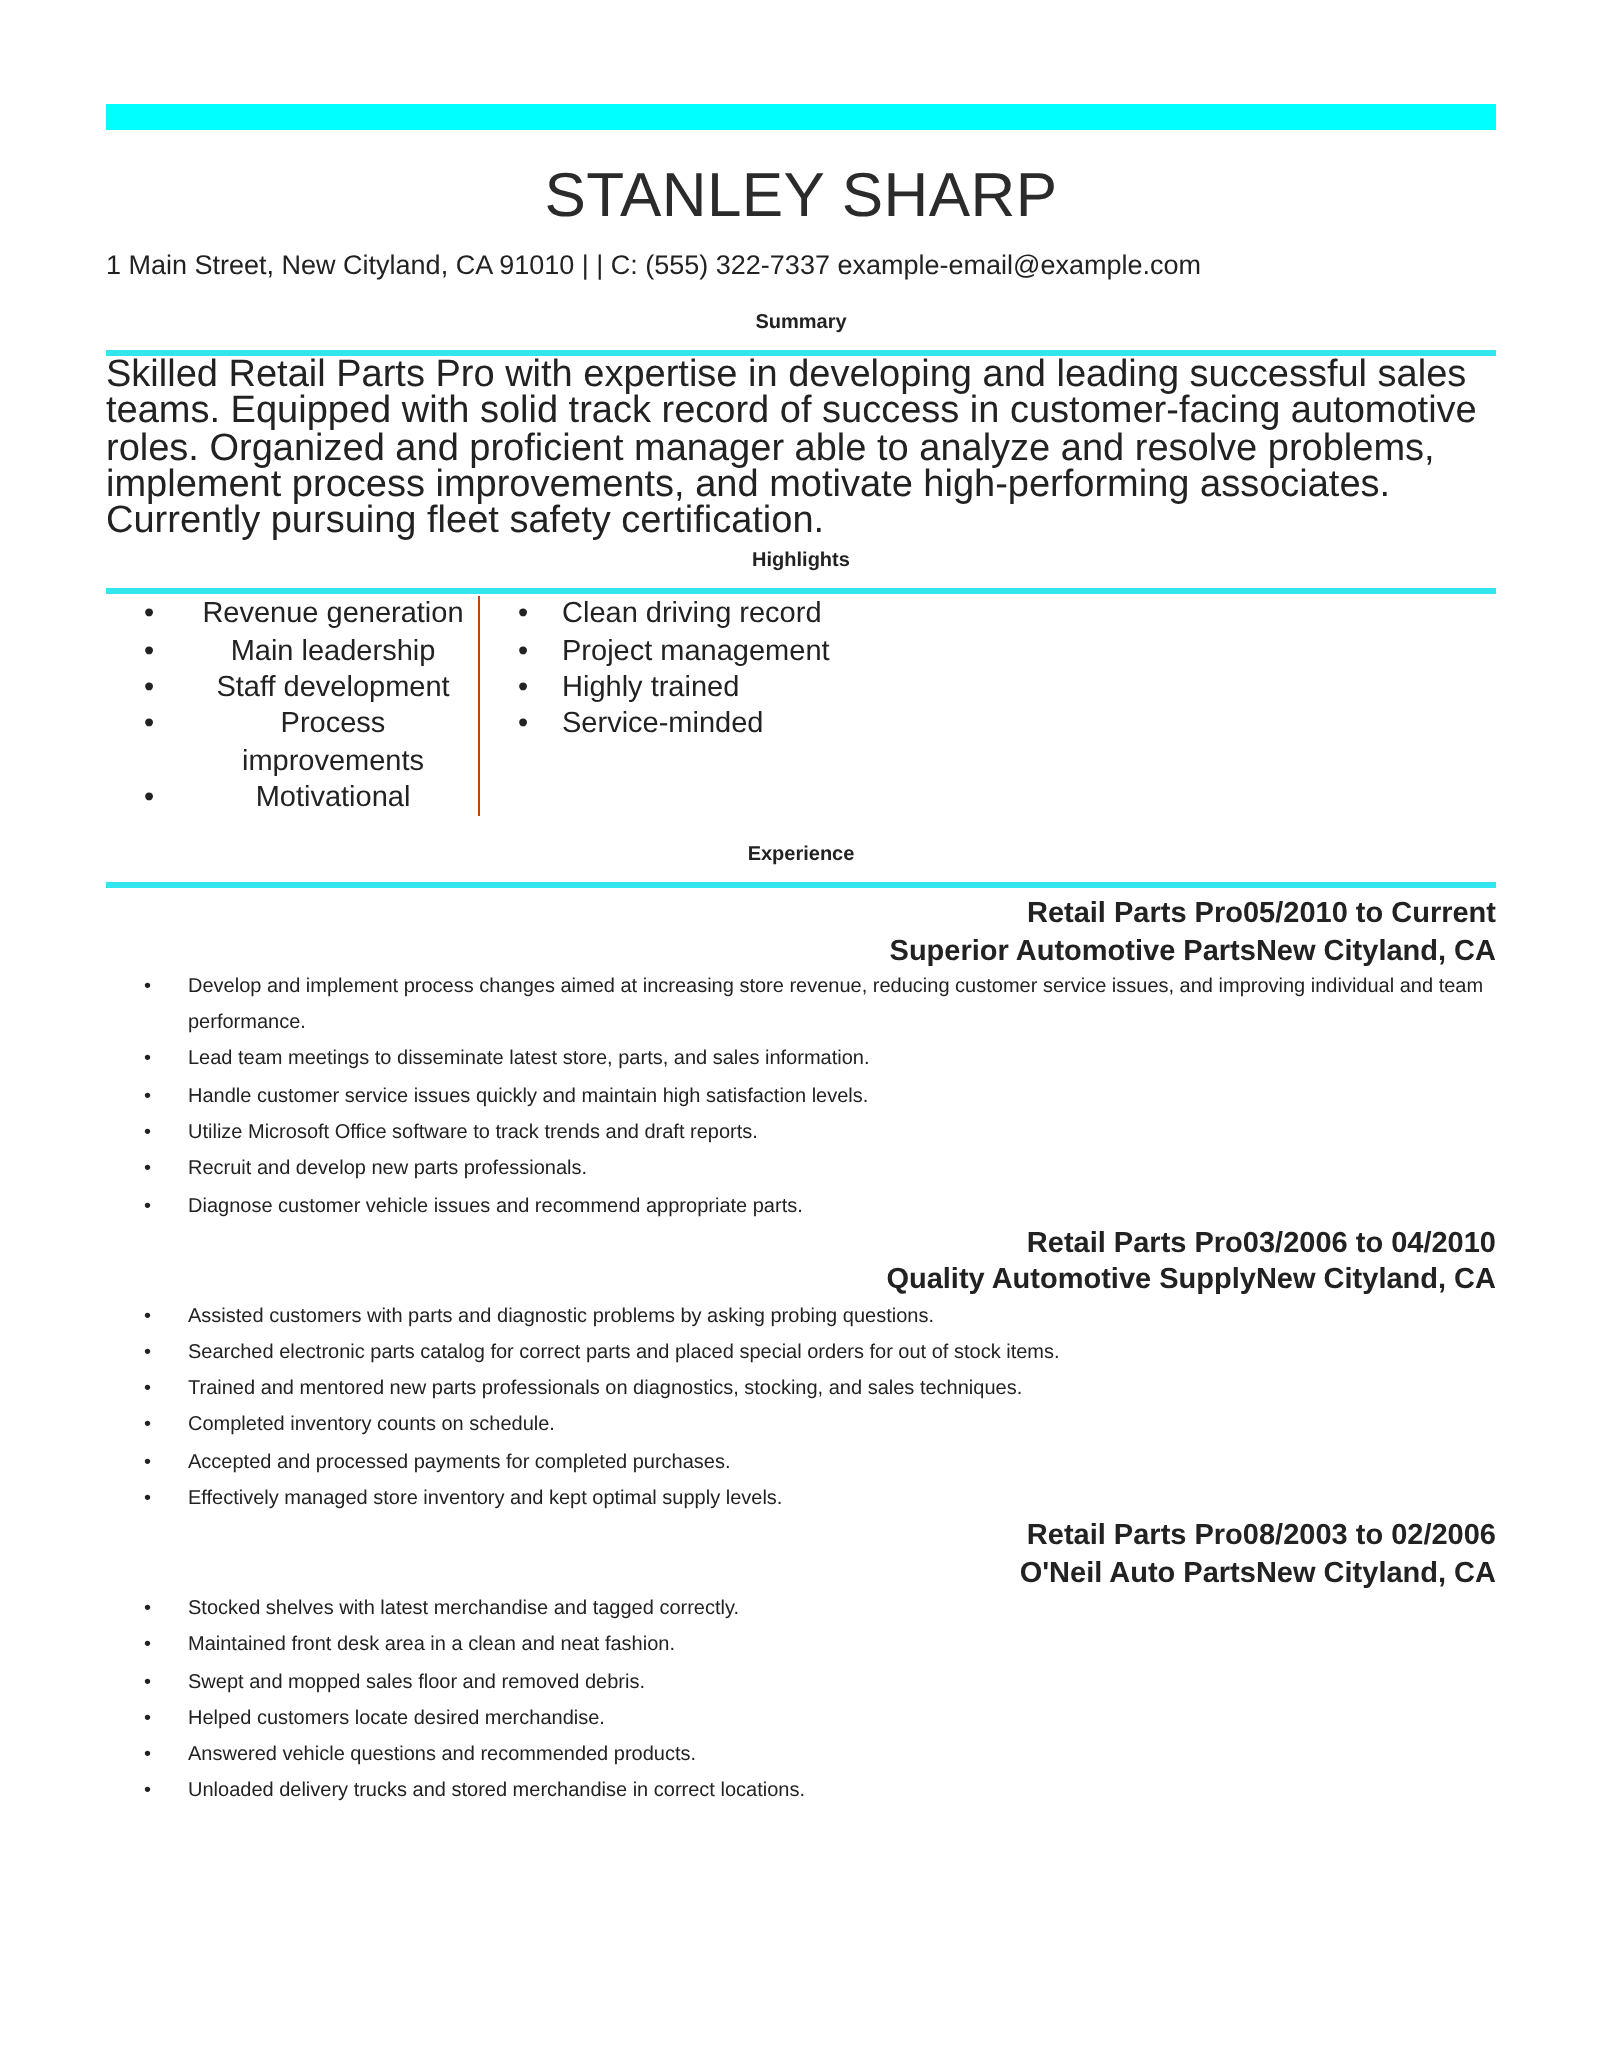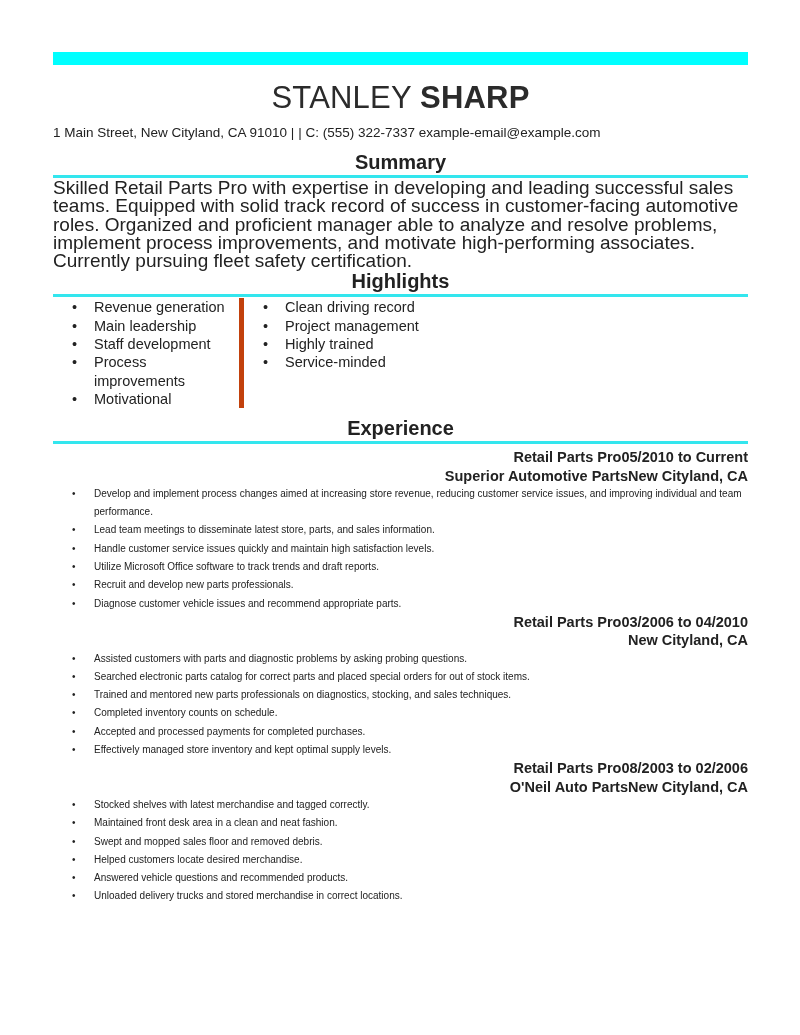--- a/index.html
+++ b/index.html
@@ -1,32 +1,32 @@
 <!DOCTYPE html>
 <html><head>
   <meta charset="utf-8">
   <style>
     html, body { margin: 0; padding: 0; background: #ffffff; }
     body { width: 800px; height: 1035px; position: relative; overflow: hidden;
       font-family: "Liberation Sans", sans-serif; color: #222222; }
     .page { position: absolute; left: 53px; top: 52px; width: 695px; }
     .top-bar { height: 13px; background: #00ffff; }
     .name { text-align: center; font-size: 31px; margin-top: 15px; line-height: 36px; color: #2b2b2b; letter-spacing: 0.2px; }
-    .name .last { font-weight: bold; text-align: right; }
+    .name .last { font-weight: normal; text-align: right; }
     .contact { text-align: left; font-size: 13.5px; margin-top: 8px; line-height: 18px; }
-    .section-title { text-align: center; font-weight: bold; font-size: 20px; line-height: 18px; }
+    .section-title { text-align: center; font-weight: bold; font-size: 10px; line-height: 18px; }
     .rule { height: 3px; background: #33e6ee; margin-top: 4px; }
     .summary-head { margin-top: 11px; }
     .summary-text { font-size: 19px; line-height: 18.3px; margin-top: 1px; }
     .highlights-head { margin-top: 2px; }
     .hl-wrap { display: flex; margin-top: 1px; }
     .hl-col { list-style: none; margin: 0; padding: 0; }
     .hl-col li { font-size: 14.5px; line-height: 18.3px; position: relative; padding-left: 41px; }
     .hl-col li::before { content: "\2022"; position: absolute; left: 19px; }
-    .hl-col.left { width: 186px; border-right: 5px solid #c2410c; }
+    .hl-col.left { width: 186px; border-right: 1px solid #c2410c; text-align: center; }
     .hl-col.right { width: 200px; }
     .exp-head { margin-top: 11px; }
     .job { margin-top: 0; }
     .job-row { display: flex; justify-content: flex-end; font-weight: bold; font-size: 14.5px; line-height: 18.3px; }
     .job-bullets { list-style: none; margin: 0; padding: 0; }
     .job-bullets li { font-size: 10px; line-height: 18.3px; position: relative; padding-left: 41px; }
     .job-bullets li::before { content: "\2022"; position: absolute; left: 19px; }
     .first-job { margin-top: 4px; }
   </style>
 </head>
@@ -84,20 +84,21 @@
       <li>Diagnose customer vehicle issues and recommend appropriate parts.</li>
     </ul>
   </div>
 
   <div class="job">
     <div class="job-row">
       <span>Retail Parts Pro</span>
       <span>03/2006 to 04/2010</span>
     </div>
     <div class="job-row">
+      <span>Quality Automotive Supply</span>
       <span>New Cityland, CA</span>
     </div>
     <ul class="job-bullets">
       <li>Assisted customers with parts and diagnostic problems by asking probing questions.</li>
       <li>Searched electronic parts catalog for correct parts and placed special orders for out of stock items.</li>
       <li>Trained and mentored new parts professionals on diagnostics, stocking, and sales techniques.</li>
       <li>Completed inventory counts on schedule.</li>
       <li>Accepted and processed payments for completed purchases.</li>
       <li>Effectively managed store inventory and kept optimal supply levels.</li>
     </ul>

